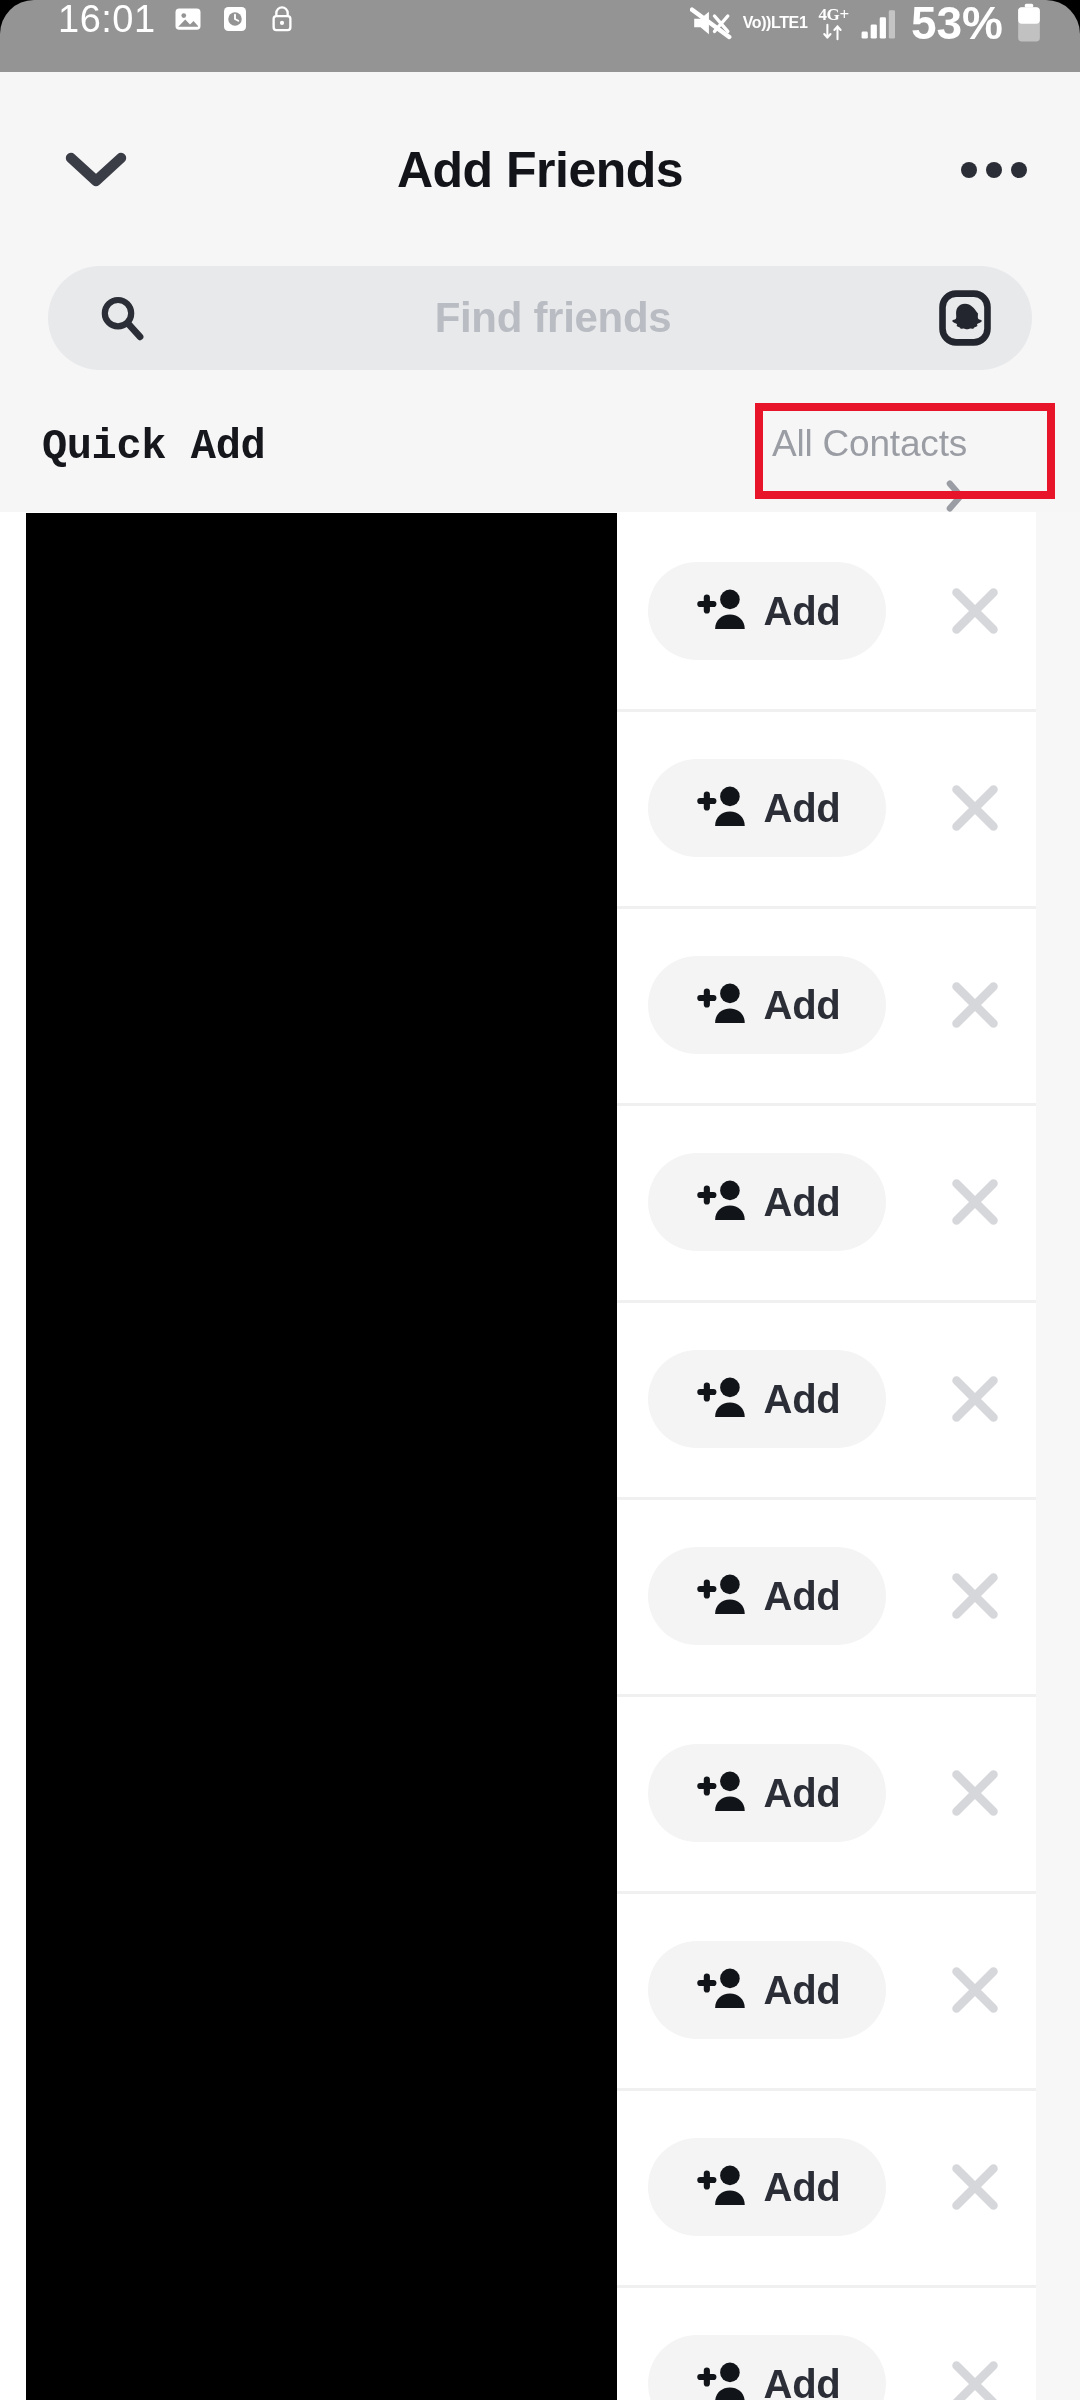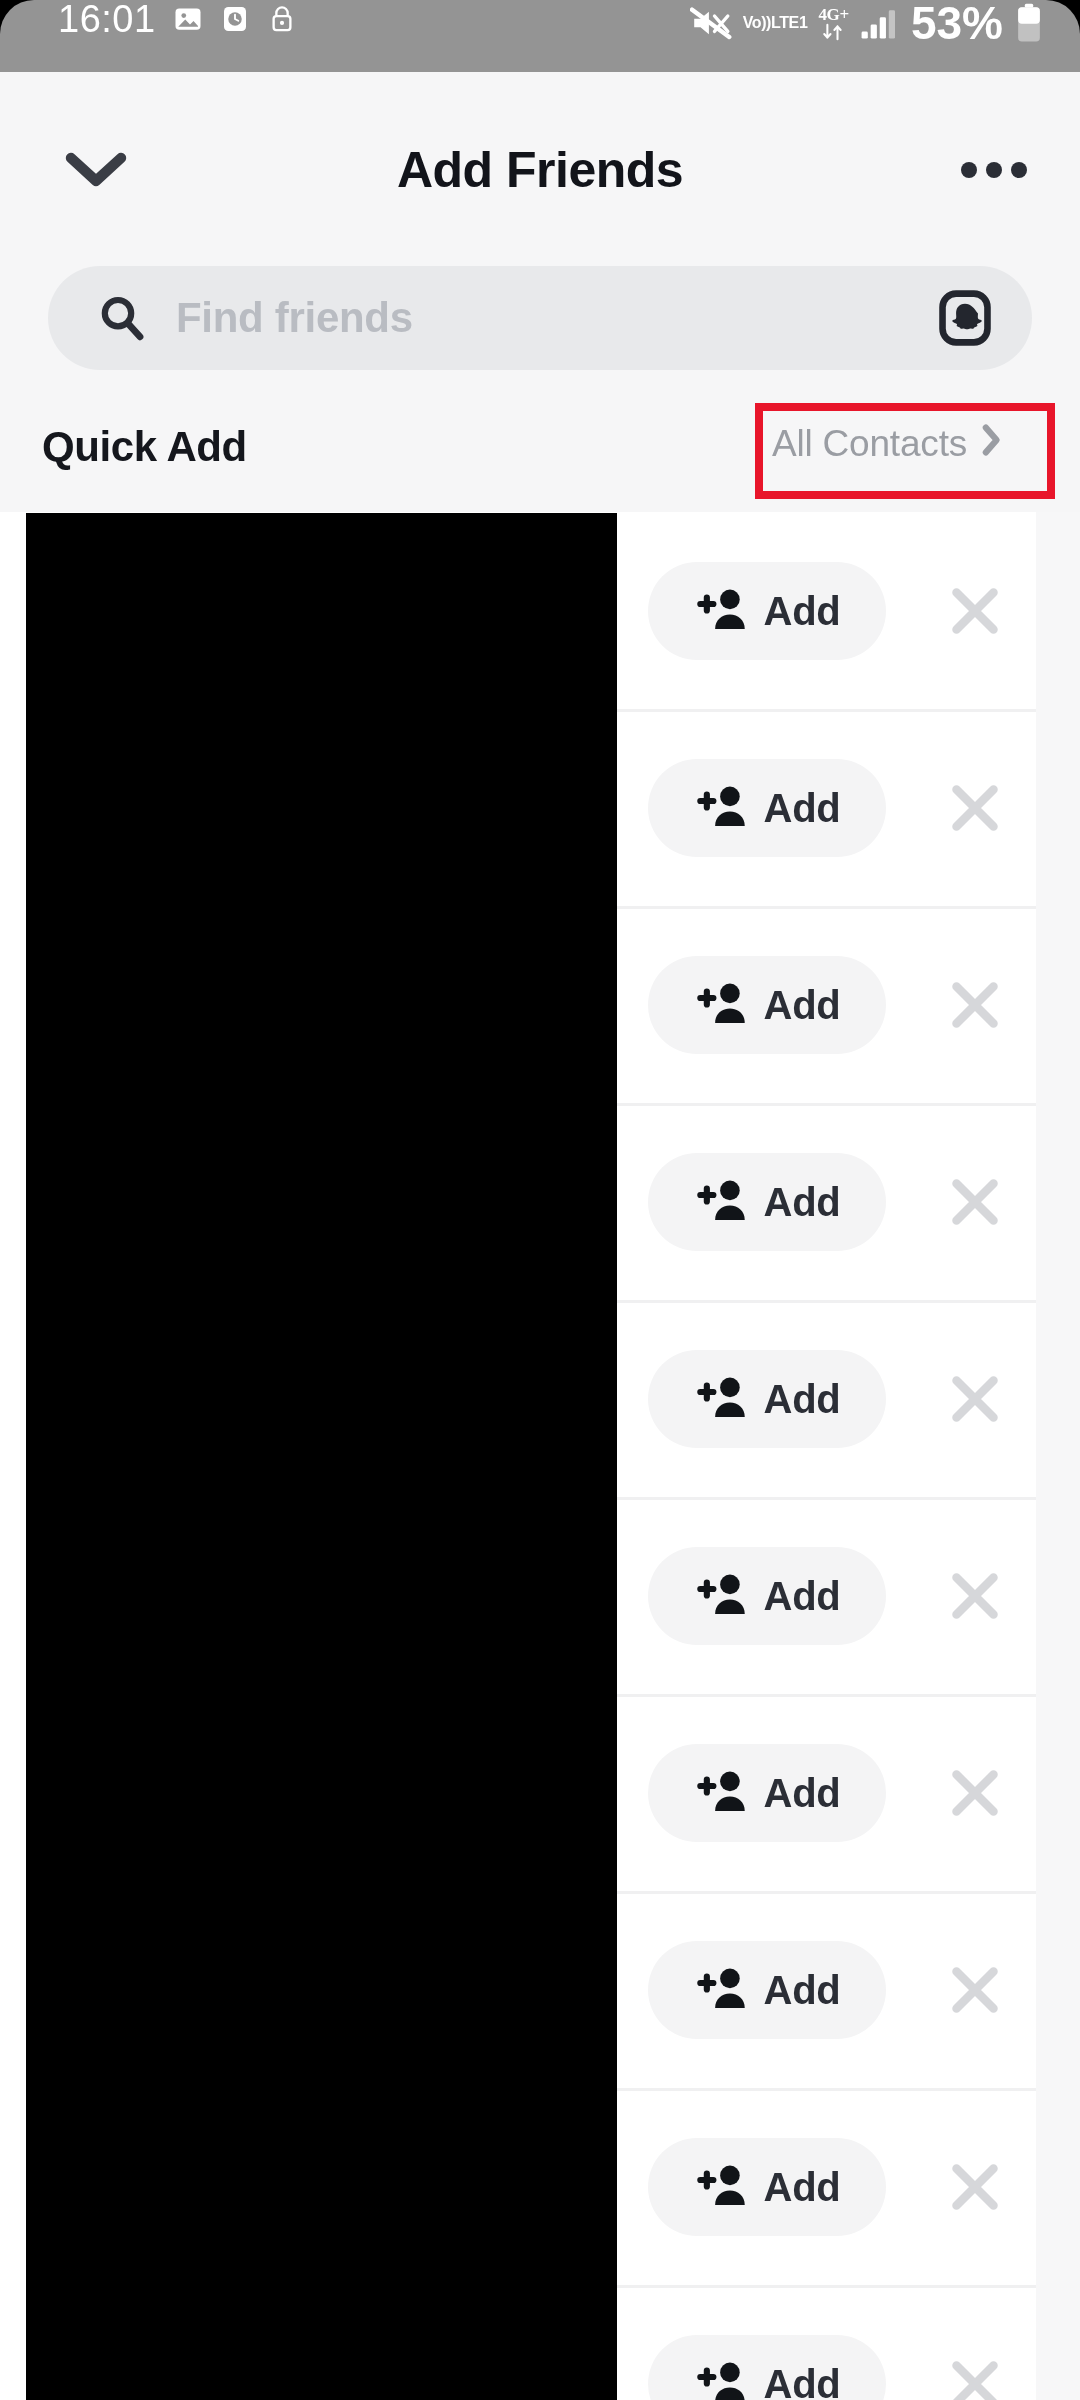--- a/index.html
+++ b/index.html
@@ -94,43 +94,46 @@
     padding:0 28px 0 48px;
   }
   #search-icon { flex:0 0 auto; display:flex; align-items:center; }
   #search-input {
     flex:1 1 auto;
     border:none; outline:none; background:transparent;
     font-family:"Liberation Sans", sans-serif;
     font-size:42px; font-weight:700; color:#701a75;
     letter-spacing:-0.3px;
     padding-left:28px;
+    text-align:center;
   }
   #search-input::placeholder { color:#b9bcc2; font-weight:700; }
   #snapcode-btn {
     flex:0 0 auto; width:70px; height:70px;
     display:flex; align-items:center; justify-content:center;
     margin-right:4px;
   }
 
   
   #section-row {
     position:absolute; left:0; top:405px;
     width:1080px; height:100px;
   }
   #section-title {
     position:absolute; left:42px; top:18px;
     font-size:42px; font-weight:700; color:#15171d;
     letter-spacing:-0.4px;
+    font-family:Liberation Mono, monospace;
   }
   #all-contacts-link {
     position:absolute; left:772px; top:18px;
-    display:flex; align-items:flex-start; gap:14px;
+    display:flex; align-items:flex-end; gap:14px;
     font-size:37px; font-weight:500; color:#9a9da3;
     letter-spacing:-0.2px;
+    flex-direction:column;
   }
   #annot-box {
     position:absolute; left:755px; top:403px;
     width:300px; height:96px;
     border:8px solid #e8152a;
     pointer-events:none;
   }
 
   
   #list {

